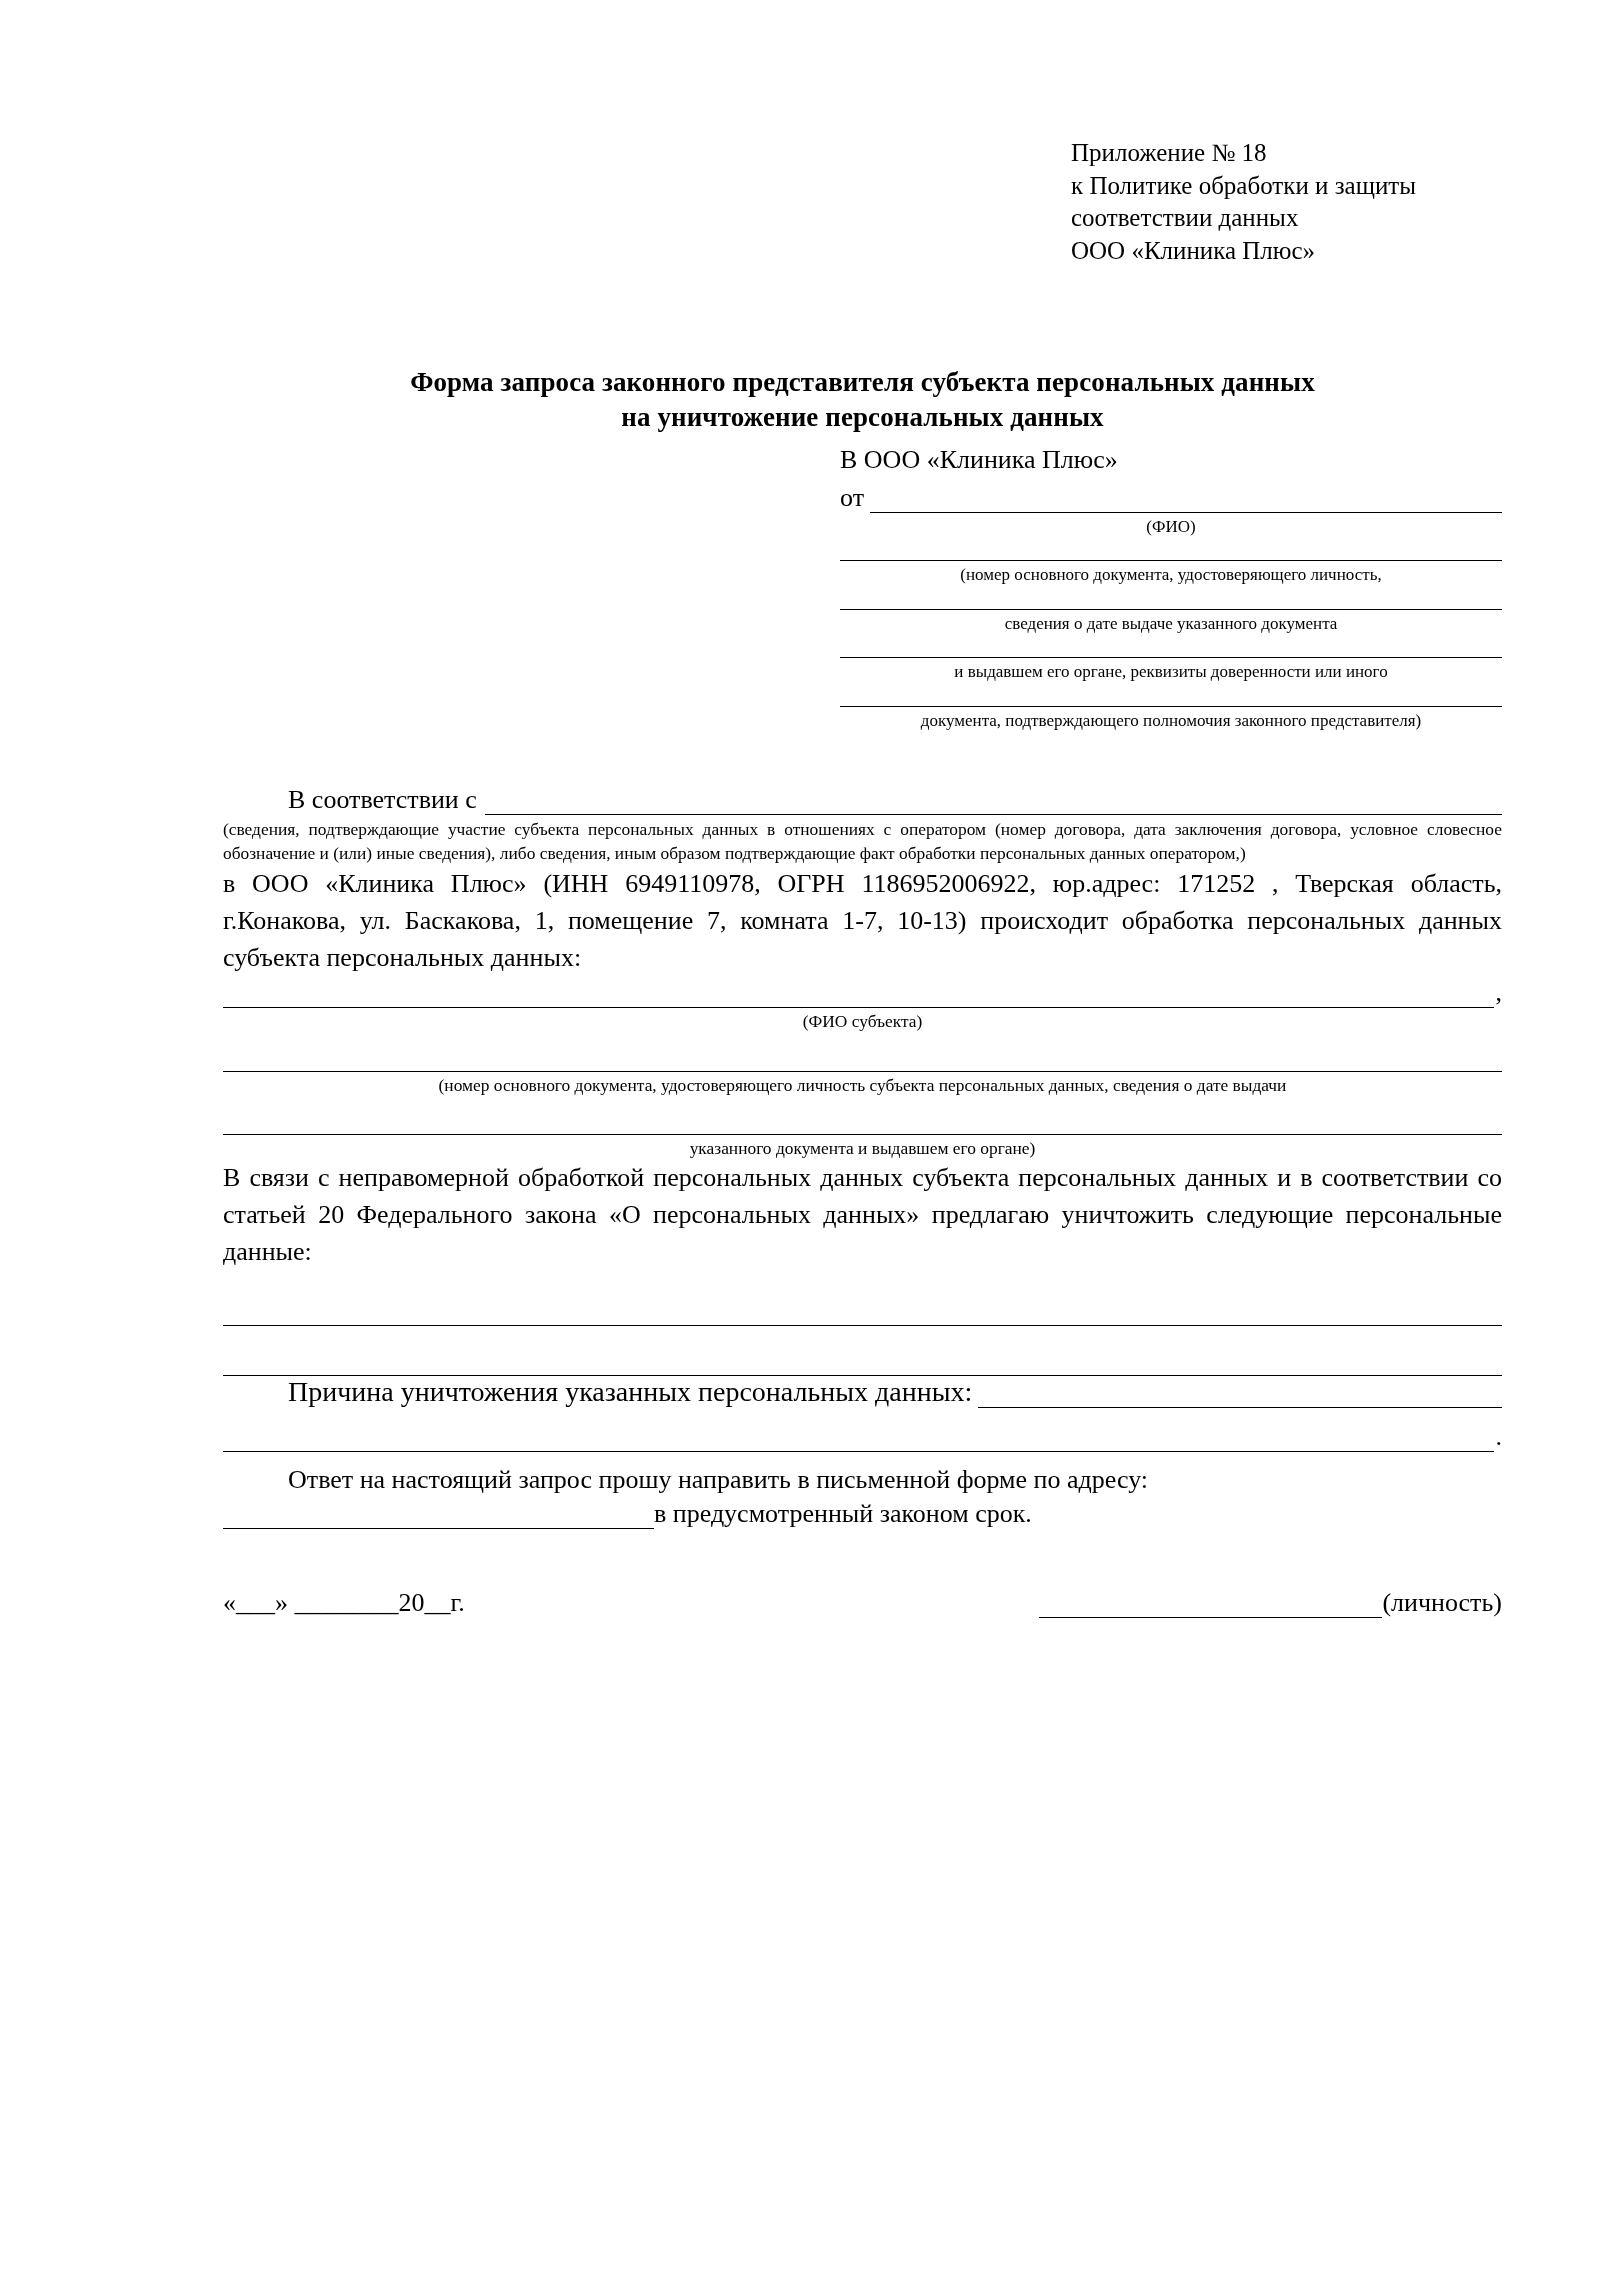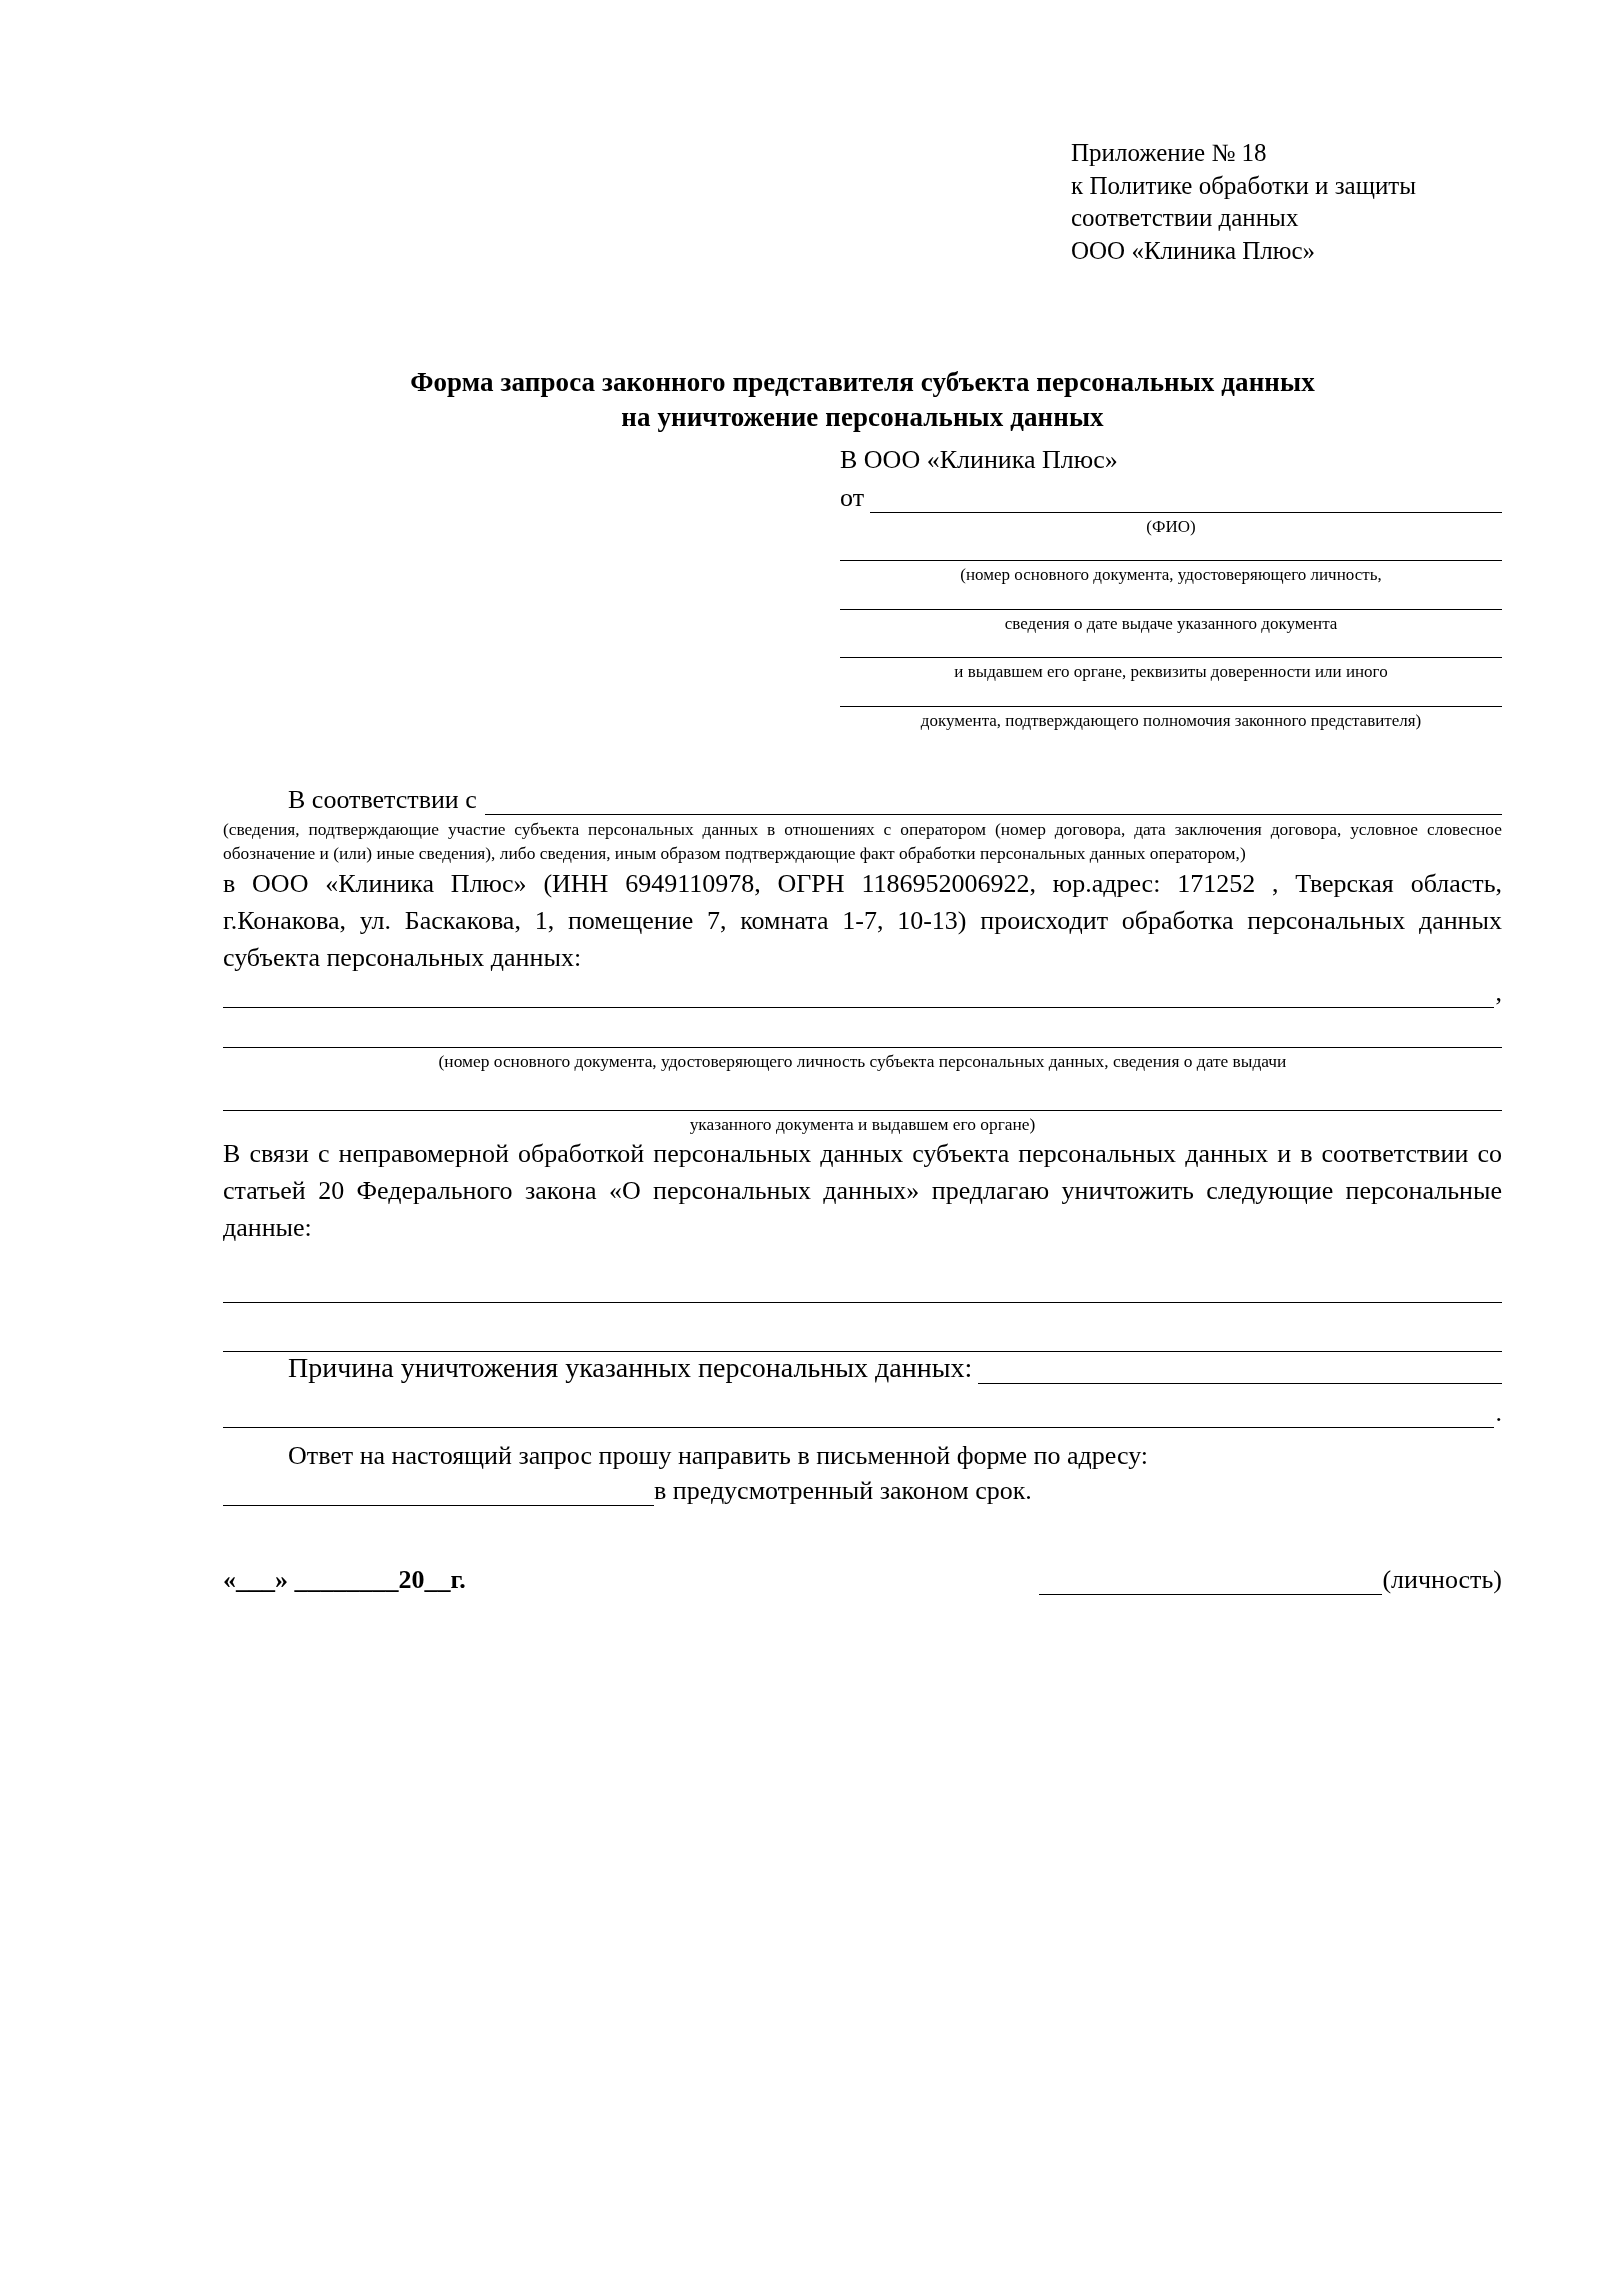--- a/index.html
+++ b/index.html
@@ -167,21 +167,21 @@
     height: 25.5px;
   }
 
   
   .sign-row {
     margin-top: 59px;
     display: flex;
     align-items: flex-end;
     font-size: 26px;
   }
-  .sign-left { white-space: pre; font-weight: bold; }
+  .sign-left { white-space: pre; }
   .sign-spacer { flex: 1 1 auto; }
   .sign-right {
     display: flex;
     align-items: flex-end;
   }
   .sign-right .rule {
     width: 343px;
     border-bottom: 1.6px solid #000;
     height: 25.5px;
   }
@@ -239,20 +239,21 @@
       <span class="rule"></span>
     </div>
     <div class="smallcap">(сведения, подтверждающие участие субъекта персональных данных в отношениях с оператором (номер договора, дата заключения договора, условное словесное обозначение и (или) иные сведения), либо сведения, иным образом подтверждающие факт обработки персональных данных оператором,)</div>
 
     <div class="para mt6">в ООО «Клиника Плюс» (ИНН 6949110978, ОГРН 1186952006922, юр.адрес: 171252 , Тверская область, г.Конакова, ул. Баскакова, 1, помещение 7, комната 1-7, 10-13) происходит обработка персональных данных субъекта персональных данных:</div>
 
     <div class="rule-with-tail mt6">
       <span class="rule"></span>
       <span class="tail">,</span>
     </div>
+    <div class="subcap">(ФИО субъекта)</div>
 
     <div class="full-rule wfull mt10"></div>
     <div class="subcap">(номер основного документа, удостоверяющего личность субъекта персональных данных, сведения о дате выдачи</div>
 
     <div class="full-rule wfull mt10"></div>
     <div class="subcap">указанного документа и выдавшем его органе)</div>
 
     <div class="para mt6">В связи с неправомерной обработкой персональных данных субъекта персональных данных и в соответствии со статьей 20 Федерального закона «О персональных данных» предлагаю уничтожить следующие персональные данные:</div>
 
     <div class="full-rule wfull mt26"></div>

